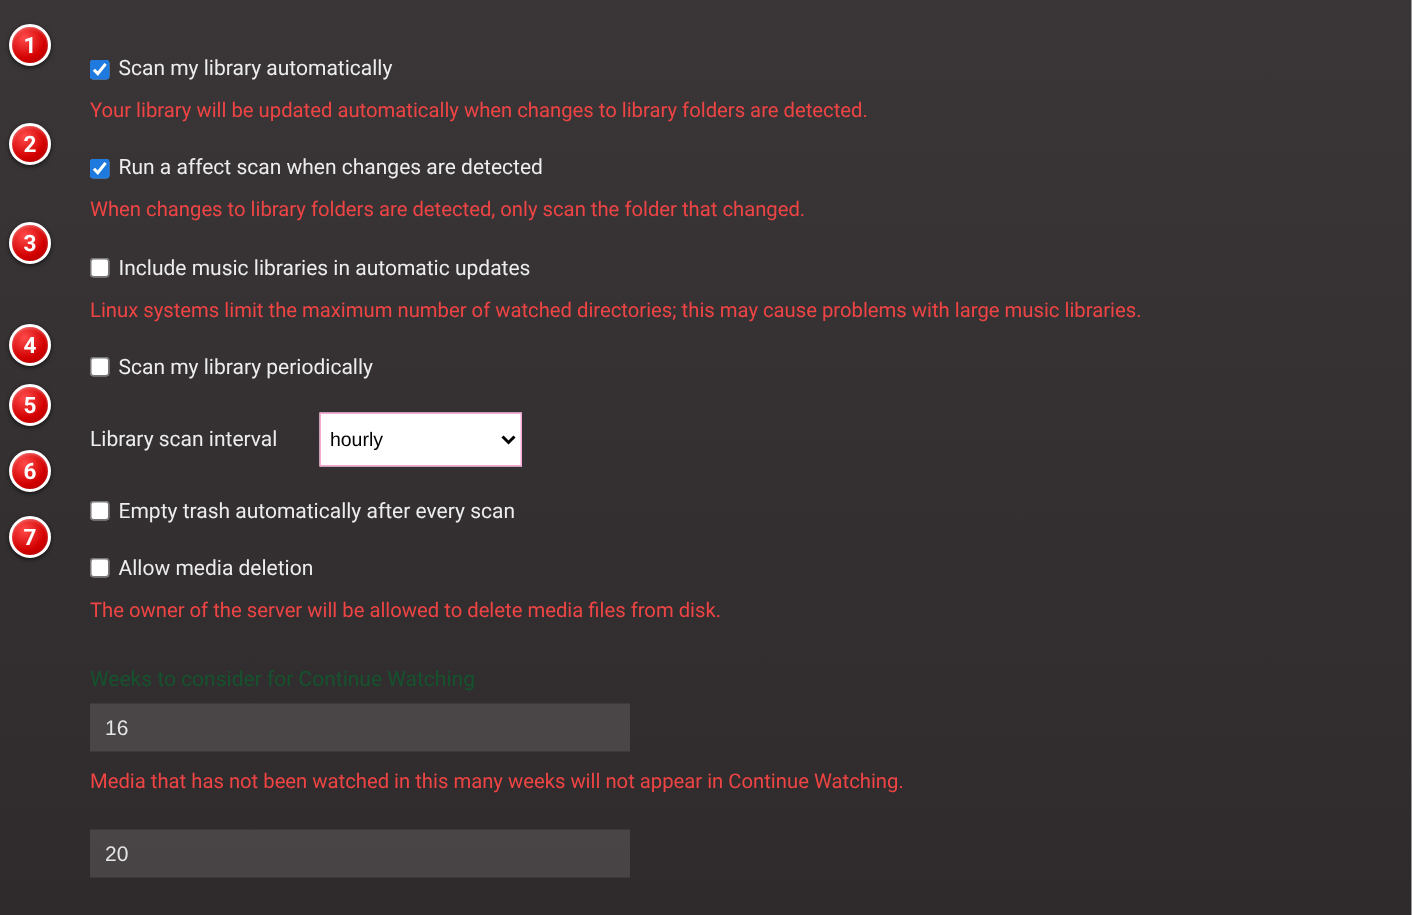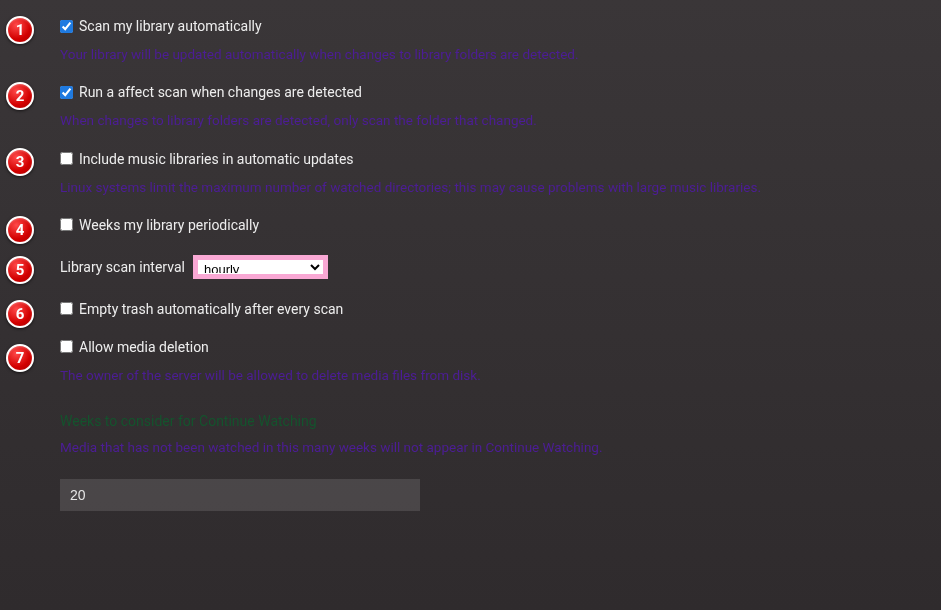--- a/index.html
+++ b/index.html
@@ -15,20 +15,21 @@
       font-size: 13.5px;
       color: #e5e5e5;
       overflow: hidden;
       position: relative;
     }
     .content {
       padding: 18px 0 0 60px;
     }
     .setting-row {
       margin-bottom: 10px;
+      margin-top: 20px;
     }
     .setting-row.with-desc {
       margin-bottom: 20px;
     }
     .setting-row.with-desc .desc {
       margin-top: 10px;
     }
     .checkbox-line {
       display: flex;
       align-items: center;
@@ -38,40 +39,40 @@
       width: 13px;
       height: 13px;
       accent-color: #1f7ae0;
       cursor: pointer;
     }
     .label {
       color: #ededed;
       font-size: 14px;
     }
     .desc {
-      color: #4c1d95;
+      color: #ef4444;
       font-size: 13.5px;
       line-height: 1.5;
     }
     .gap-sm {
       margin-bottom: 22px;
     }
     .select-row {
       display: flex;
       align-items: center;
-      gap: 8px;
+      gap: 28px;
       margin-bottom: 22px;
     }
     select {
       background: #fff;
-      border: 5px solid #f9a8d4;
+      border: 1px solid #f9a8d4;
       font-size: 13px;
       padding: 1px 2px;
       width: 135px;
-      height: 24px;
+      height: 36px;
       cursor: pointer;
     }
     .text-field-group {
       margin-bottom: 22px;
     }
     .text-field-group .field-label {
       color: #14532d;
       font-size: 14px;
       margin-bottom: 8px;
       display: block;
@@ -129,21 +130,21 @@
     <div class="checkbox-line">
       <input type="checkbox" id="cb3" style="">
       <span class="label">Include music libraries in automatic updates</span>
     </div>
     <div class="desc">Linux systems limit the maximum number of watched directories; this may cause problems with large music libraries.</div>
   </div>
 
   <div class="setting-row gap-sm">
     <div class="checkbox-line">
       <input type="checkbox" id="cb4" style="">
-      <span class="label">Weeks my library periodically</span>
+      <span class="label">Scan my library periodically</span>
     </div>
   </div>
 
   <div class="select-row">
     <span class="label">Library scan interval</span>
     <select>
       <option>hourly</option>
     </select>
   </div>
 
@@ -157,20 +158,21 @@
   <div class="setting-row with-desc" style="margin-bottom:28px;">
     <div class="checkbox-line">
       <input type="checkbox" id="cb6" style="">
       <span class="label">Allow media deletion</span>
     </div>
     <div class="desc">The owner of the server will be allowed to delete media files from disk.</div>
   </div>
 
   <div class="text-field-group">
     <span class="field-label">Weeks to consider for Continue Watching</span>
+    <input class="text-input" type="text" value="16" style="">
     <div class="desc">Media that has not been watched in this many weeks will not appear in Continue Watching.</div>
   </div>
 
   <div class="text-field-group">
     <input class="text-input" type="text" value="20" style="">
   </div>
 
 </div>
 
 <div class="marker" style="top:16px;">1</div>

